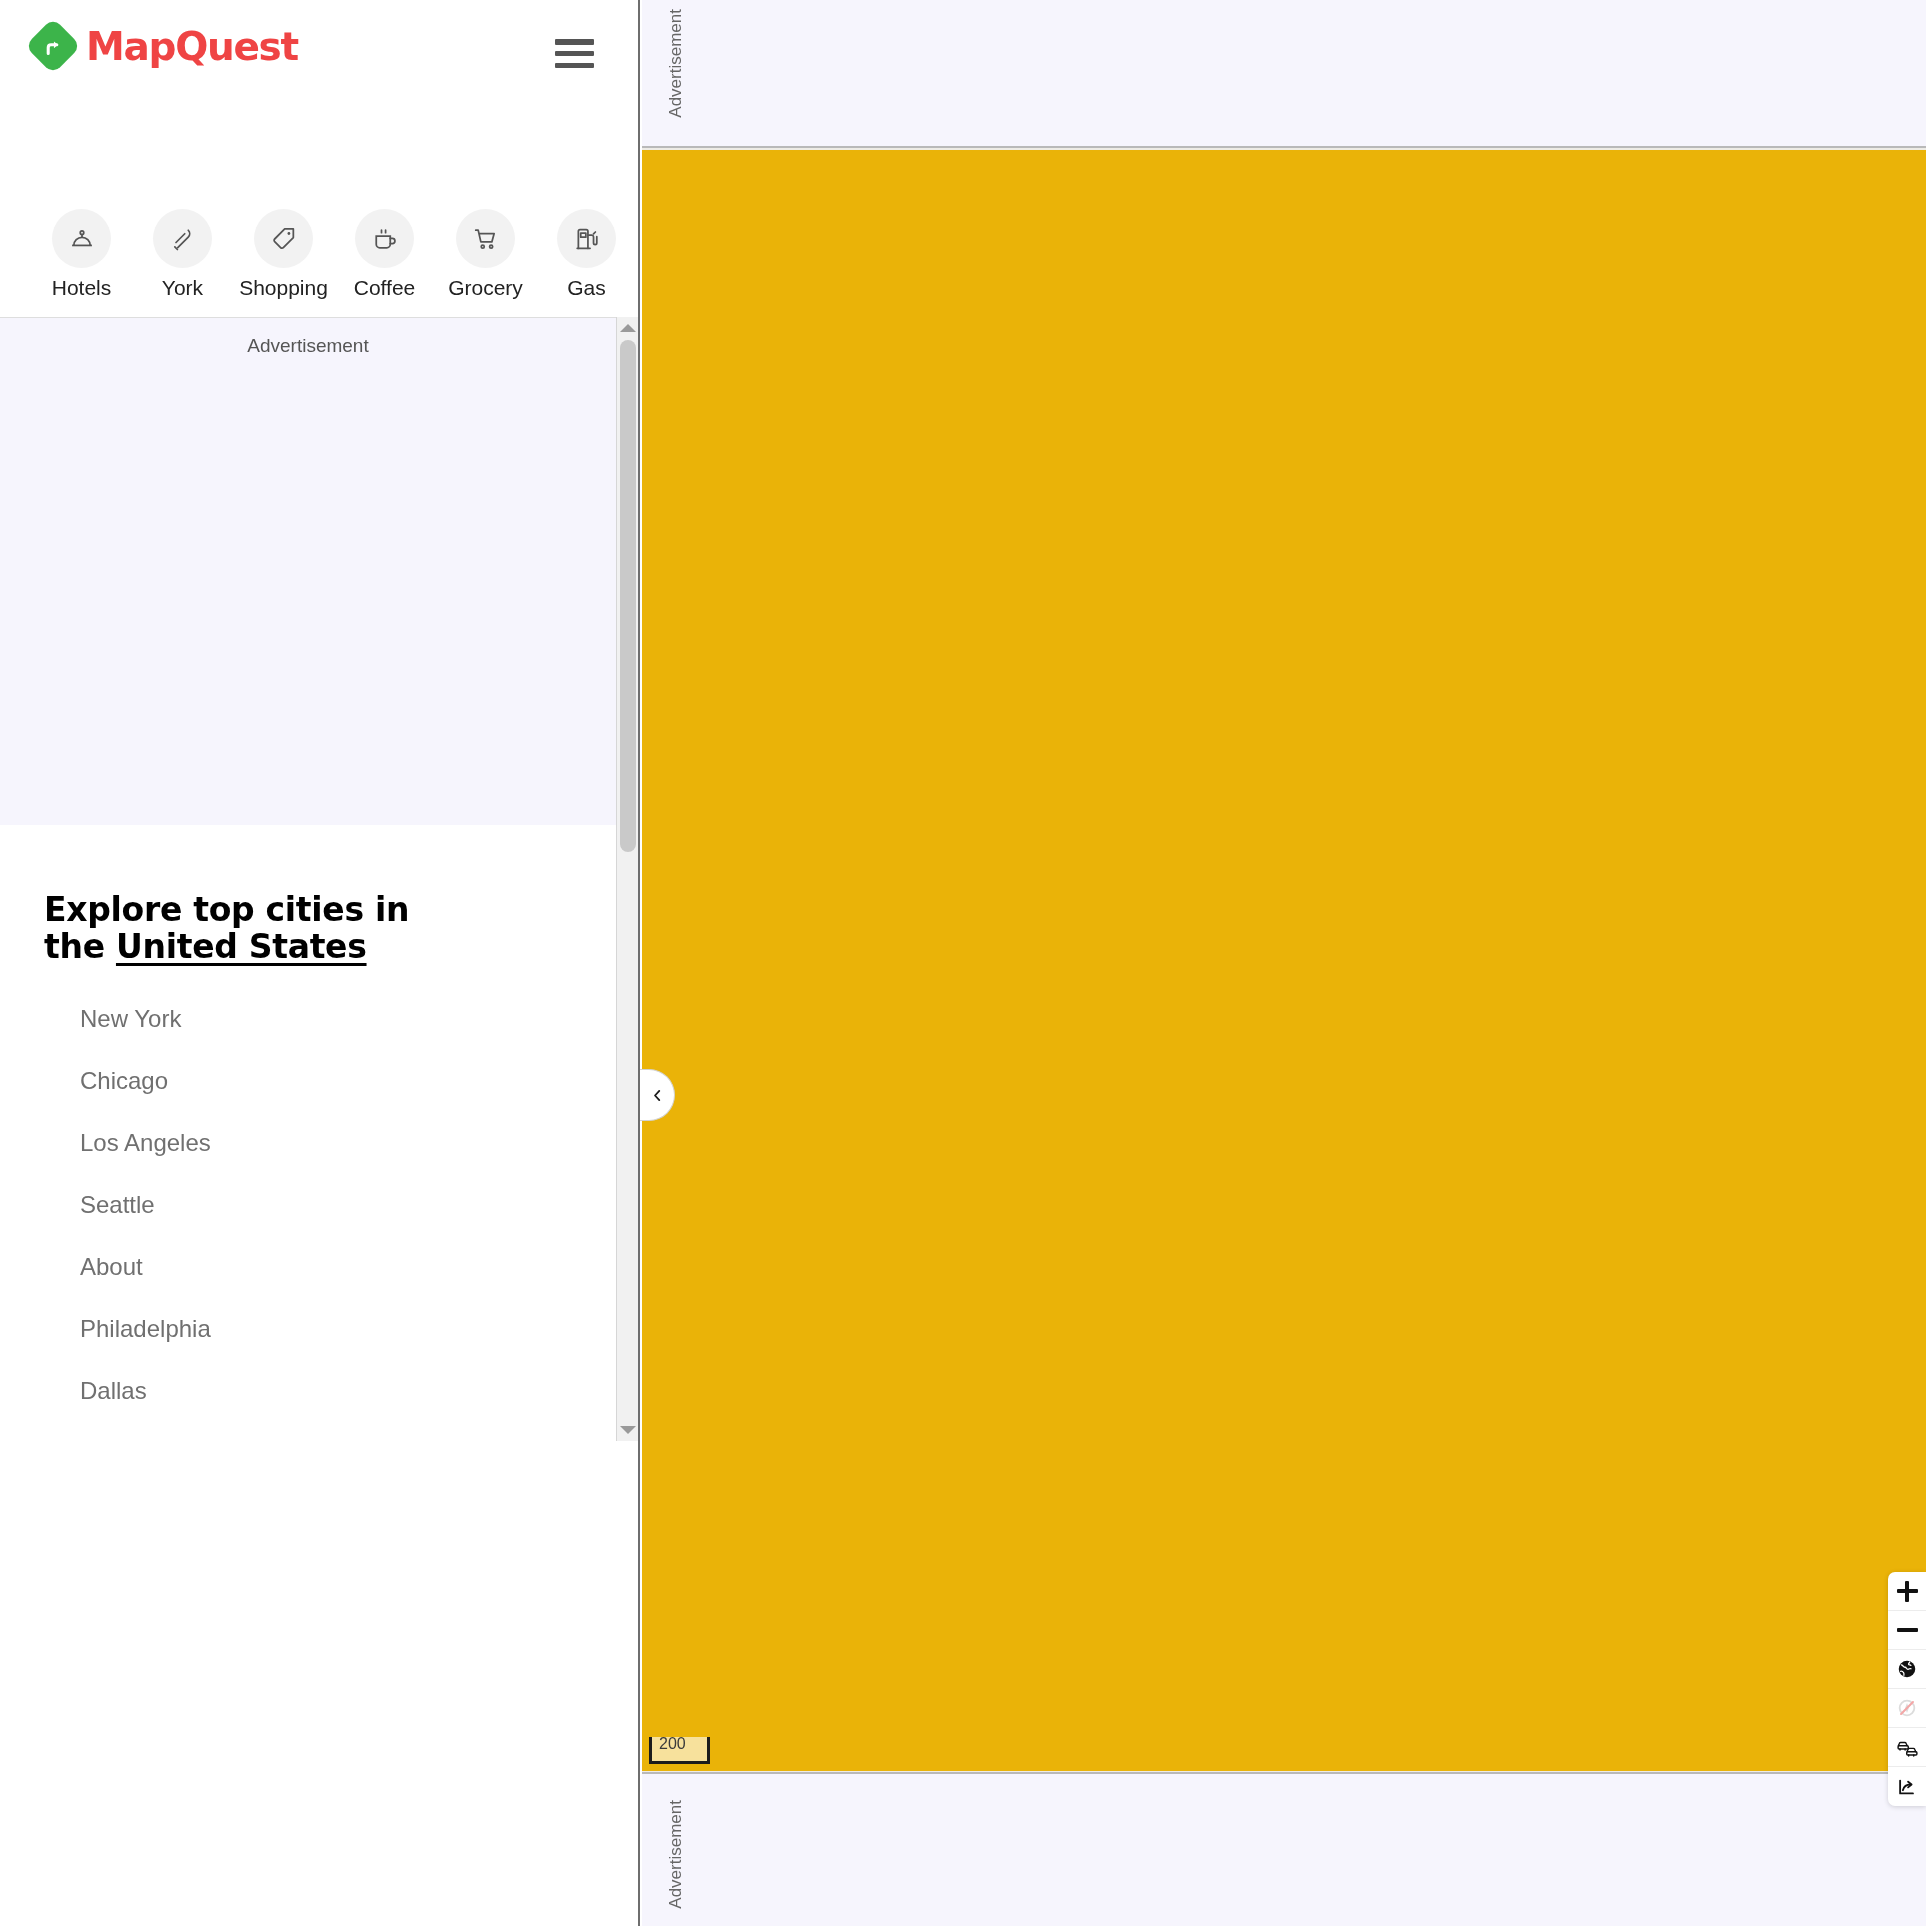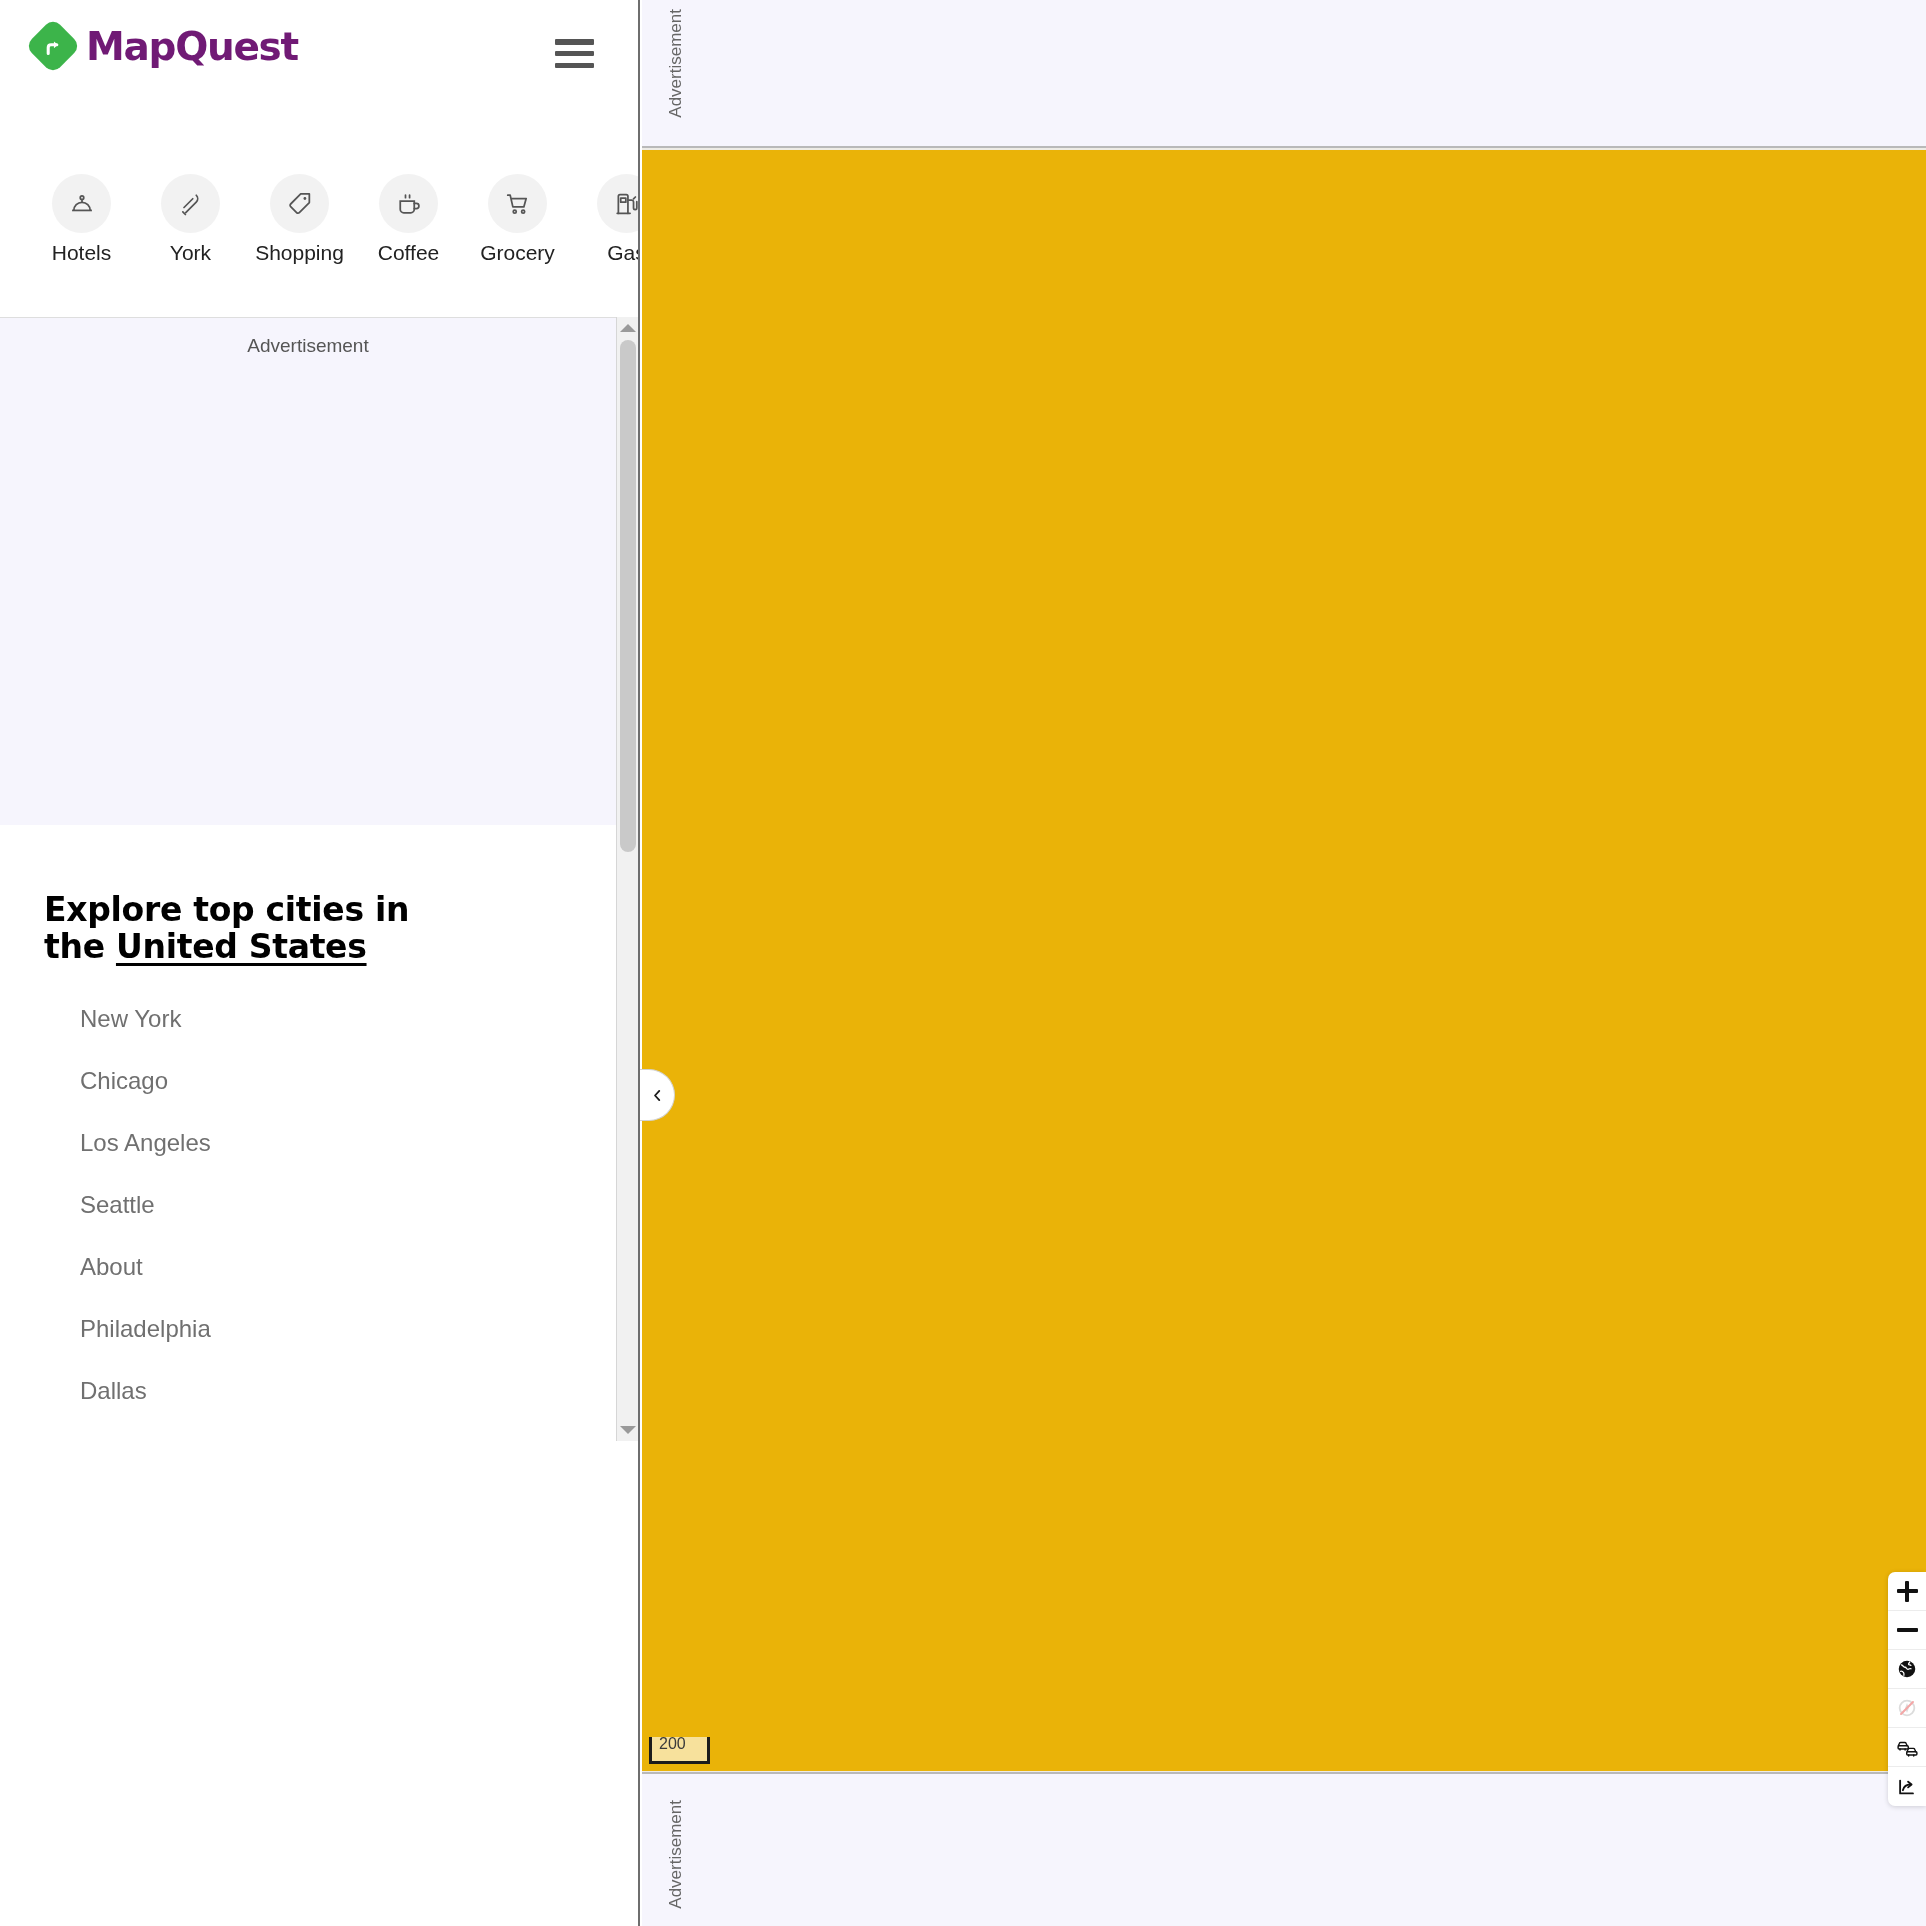--- a/index.html
+++ b/index.html
@@ -30,21 +30,21 @@
     background: #3cb44a;
     border-radius: 10px;
     transform: rotate(45deg);
     display: flex; align-items: center; justify-content: center;
     flex: none;
   }
   .logo-mark svg { transform: rotate(-45deg); }
   .logo-word {
     margin-left: 13px;
     font-size: 39px; font-weight: 700; letter-spacing: -1.3px;
-    color: #701a75; line-height: 1;
+    color: #ef4444; line-height: 1;
     font-family: "DejaVu Sans", sans-serif;
   }
 
   .hamburger {
     position: absolute; right: 44px; top: 39px;
     width: 39px; height: 29px;
     display: flex; flex-direction: column; justify-content: space-between;
     cursor: pointer;
   }
   .hamburger span { display: block; height: 5.5px; background: #555; border-radius: 1px; }
@@ -53,21 +53,21 @@
   .search-input {
     width: 100%; height: 53px;
     border: 1.5px solid #c8c8c8; border-radius: 26.6px;
     padding: 0 29px;
     font-size: 22px; color: #333;
     font-family: "Liberation Sans", sans-serif;
     background: #fff; outline: none;
   }
   .search-input::placeholder { color: #9aa0a6; }
 
-  .cats { position: absolute; left: 33px; top: 174px; display: flex; gap: 12px; }
+  .cats { position: absolute; left: 33px; top: 209px; display: flex; gap: 4px; }
   .cat { width: 97px; display: flex; flex-direction: column; align-items: center; cursor: pointer; }
   .cat-bubble {
     width: 59px; height: 59px; border-radius: 50%;
     background: #f2f2f2;
     display: flex; align-items: center; justify-content: center;
   }
   .cat-label { margin-top: 8px; font-size: 21px; color: #222; }
 
   
   .sb-scroll {

